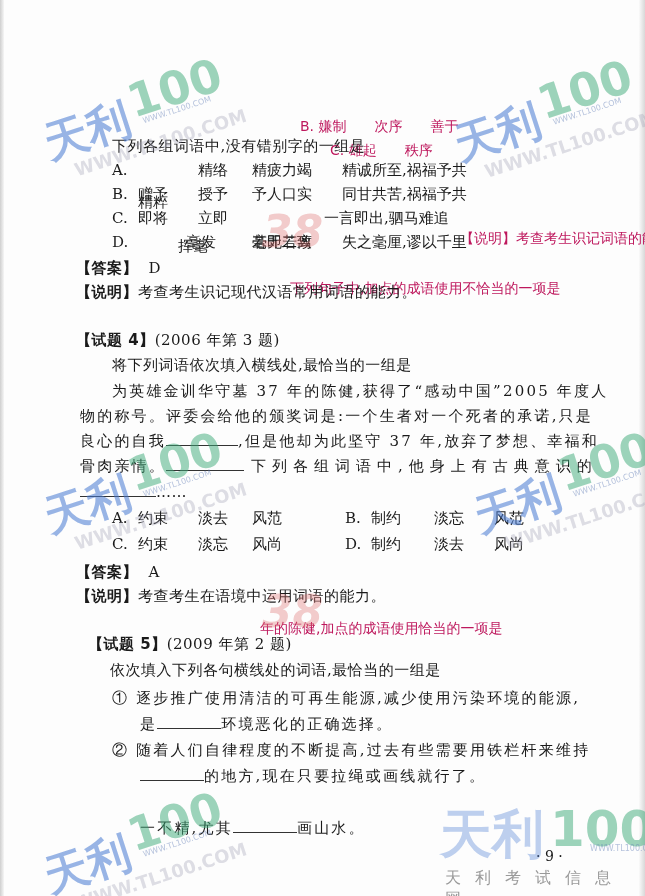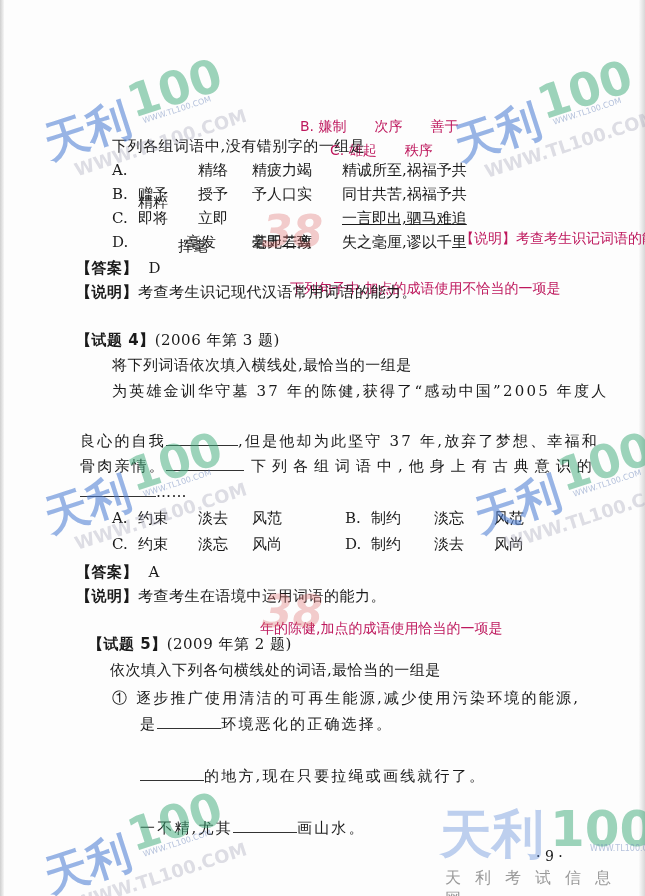--- a/index.html
+++ b/index.html
@@ -81,21 +81,21 @@
   <div class="opt" style="left:198px;top:184px;">授予</div>
   <div class="opt" style="left:252px;top:184px;">予人口实</div>
   <div class="opt" style="left:342px;top:184px;">同甘共苦,祸福予共</div>
 
   <div class="opt" style="left:112px;top:208px;">
     <span>C.</span>
   </div>
   <div class="opt" style="left:138px;top:208px;">即将</div>
   <div class="opt" style="left:198px;top:208px;">立即</div>
   <div class="opt" style="left:252px;top:208px;margin-top:24px;">若即若离</div>
-  <div class="opt" style="left:342px;top:208px;text-decoration:underline;">一言即出,驷马难追</div>
+  <div class="opt" style="left:324px;top:208px;">一言即出,驷马难追</div>
 
   <div class="opt" style="left:112px;top:232px;">
     <span>D.</span>
   </div>
   <div class="opt" style="left:138px;top:236px;margin-left:40px;">挥毫</div>
   <div class="opt" style="left:186px;top:232px;">毫发</div>
   <div class="opt" style="left:252px;top:232px;">毫无二致</div>
   <div class="opt" style="left:342px;top:232px;">失之毫厘,谬以千里</div>
 
   <div class="line" style="left:76px;top:258px;">
@@ -103,20 +103,21 @@
   </div>
   <div class="line" style="left:76px;top:282px;">
     <span class="hdr">【说明】</span><span>考查考生识记现代汉语常用词语的能力。</span>
   </div>
 
   <div class="line" style="left:76px;top:330px;">
     <span class="hdr">【试题 4】</span><span>(2006 年第 3 题)</span>
   </div>
   <div class="line" style="left:112px;top:355px;">将下列词语依次填入横线处,最恰当的一组是</div>
   <div class="line kai" style="left:112px;top:381px;">为英雄金训华守墓 37 年的陈健,获得了“感动中国”2005 年度人</div>
+  <div class="line kai" style="left:80px;top:406px;">物的称号。评委会给他的颁奖词是:一个生者对一个死者的承诺,只是</div>
   <div class="line kai" style="left:80px;top:431px;">
     <span>良心的自我</span><span class="blank" style="width:72px;"></span><span>,但是他却为此坚守 37 年,放弃了梦想、幸福和</span>
   </div>
   <div class="line kai" style="left:80px;top:456px;">
     <span>骨肉亲情。</span><span class="blank" style="width:78px;"></span>&nbsp;<span style="letter-spacing:6px;">下列各组词语中,他身上有古典意识的</span>
   </div>
   <div class="line" style="left:80px;top:482px;">
     <span class="blank" style="width:76px;"></span><span>……</span>
   </div>
 
@@ -150,20 +151,23 @@
   </div>
   <div class="line" style="left:110px;top:660px;">依次填入下列各句横线处的词语,最恰当的一组是</div>
 
   <div class="line kai" style="left:112px;top:688px;">
     <span>①</span> <span>逐步推广使用清洁的可再生能源,减少使用污染环境的能源,</span>
   </div>
   <div class="line kai" style="left:140px;top:714px;">
     <span>是</span><span class="blank" style="width:64px;"></span><span>环境恶化的正确选择。</span>
   </div>
 
+  <div class="line kai" style="left:112px;top:740px;">
+    <span>②</span> <span>随着人们自律程度的不断提高,过去有些需要用铁栏杆来维持</span>
+  </div>
   <div class="line kai" style="left:140px;top:766px;">
     <span class="blank" style="width:64px;"></span><span>的地方,现在只要拉绳或画线就行了。</span>
   </div>
 
   <div class="line kai" style="left:140px;top:818px;">
     <span>一不精,尤其</span><span class="blank" style="width:64px;"></span><span>画山水。</span>
   </div>
 
   <div class="pagenum" style="left:536px;top:848px;">· 9 ·</div>
   <div class="footer-site" style="left:445px;top:868px;">天利考试信息网</div>

